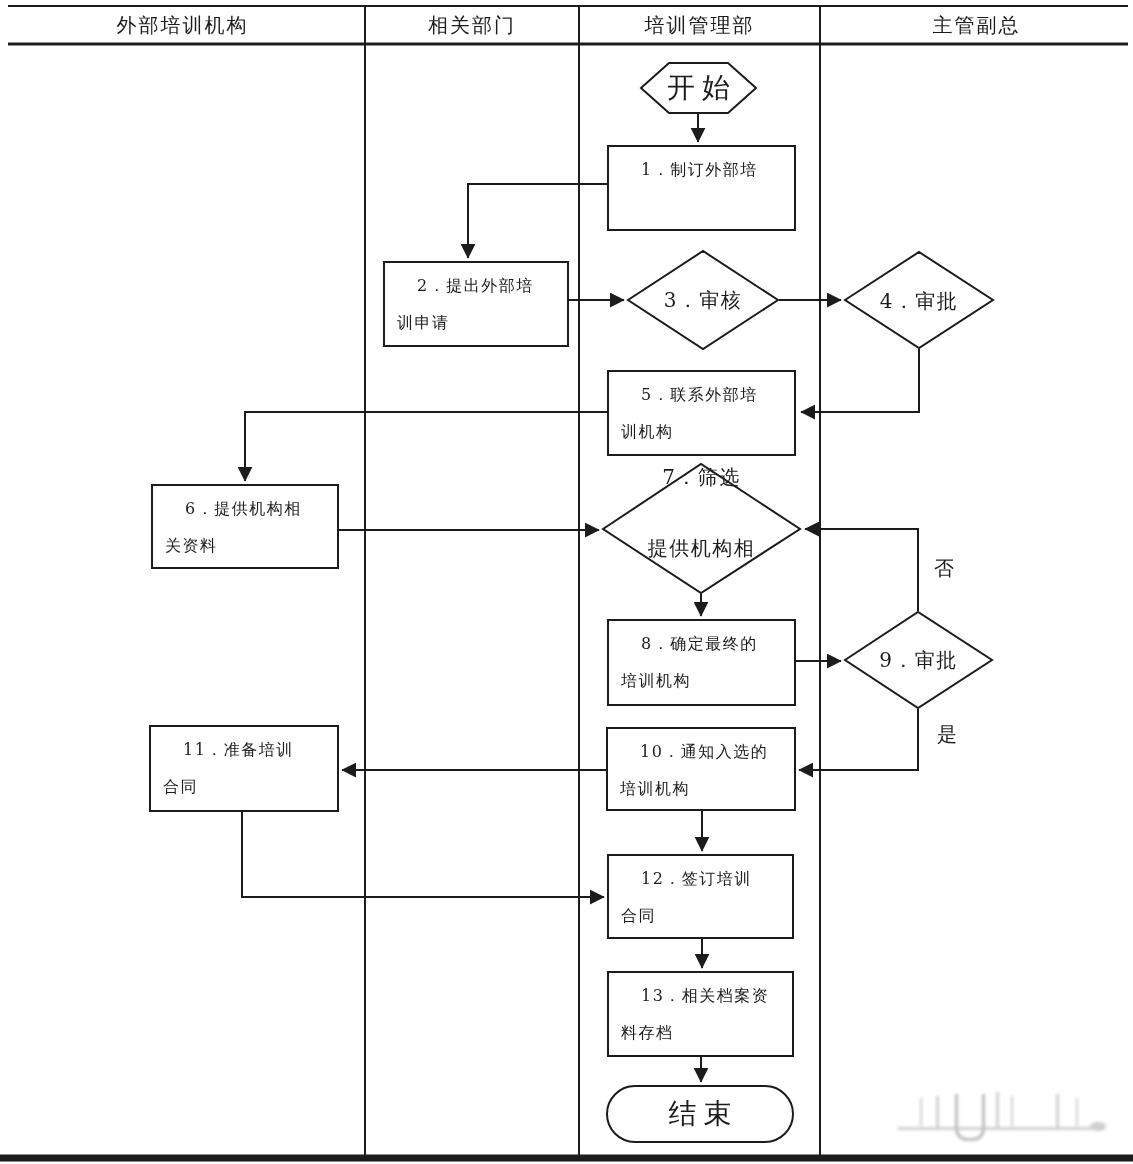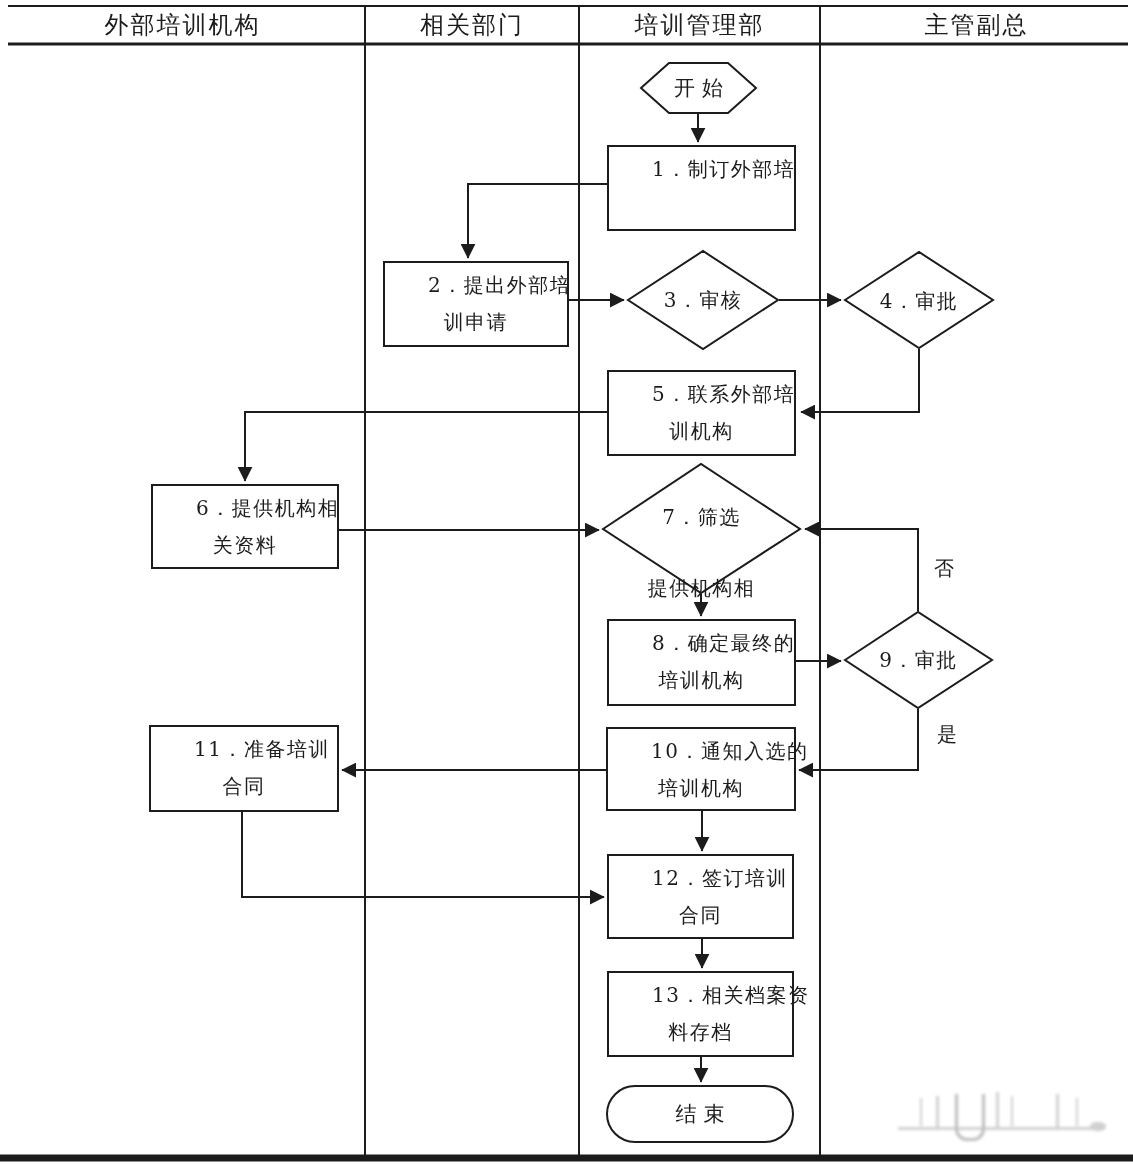--- a/index.html
+++ b/index.html
@@ -16,34 +16,34 @@
   svg.canvas{position:absolute;left:0;top:0;}
   .grid{stroke:var(--line);stroke-width:2;}
   .grid.w3{stroke-width:3;}
   .grid.w7{stroke-width:7;}
   .edge{fill:none;stroke:var(--line);stroke-width:2;marker-end:url(#arrow);}
   .shape{fill:#ffffff;stroke:var(--line);stroke-width:2;}
   #arrow path{fill:var(--line);}
   .lbl{position:absolute;box-sizing:border-box;color:var(--text);}
   .lane-header{
     top:6px;height:38px;display:flex;align-items:center;justify-content:center;
-    font-size:24px;letter-spacing:2px;
+    font-size:20px;letter-spacing:2px;
   }
   .box-label{
-    font-size:20px;letter-spacing:1.5px;line-height:37px;padding:5px 24px;text-align:center;
+    font-size:16px;letter-spacing:1.5px;line-height:37px;padding:5px 13px;
   }
   .box-label .l1{display:block;text-indent:20px;white-space:nowrap;}
   .box-label .l2{display:block;white-space:nowrap;}
   .diamond-label{
     display:flex;flex-direction:column;align-items:center;justify-content:center;
     text-align:left;font-size:20px;letter-spacing:1.5px;line-height:31px;
   }
   .terminal-label{
     display:flex;align-items:center;justify-content:center;
-    font-size:21px;letter-spacing:7px;padding-left:7px;
+    font-size:28px;letter-spacing:7px;padding-left:7px;
   }
   .edge-label{
     display:flex;align-items:center;justify-content:center;
     font-size:20px;
   }
   
   .watermark{position:absolute;left:880px;top:1080px;width:240px;height:70px;
     filter:blur(1.6px);opacity:.4;pointer-events:none;}
   .watermark i{position:absolute;display:block;background:#8a8a8a;}
   .wm-h{left:18px;top:47px;width:200px;height:3px;}
@@ -139,21 +139,21 @@
   <div class="lbl box-label" style="left:608px;top:371px;width:187px;height:84px;">
     <span class="l1">5．联系外部培</span>
     <span class="l2">训机构</span>
   </div>
 
   <div class="lbl box-label" style="left:152px;top:485px;width:186px;height:83px;">
     <span class="l1">6．提供机构相</span>
     <span class="l2">关资料</span>
   </div>
 
-  <div class="lbl diamond-label" style="left:603px;top:488px;width:197px;height:129px;gap:40px;">
+  <div class="lbl diamond-label" style="left:603px;top:448px;width:197px;height:129px;gap:40px;">
     <span>7．筛选</span>
     <span>提供机构相</span>
   </div>
 
   <div class="lbl box-label" style="left:608px;top:620px;width:187px;height:85px;">
     <span class="l1">8．确定最终的</span>
     <span class="l2">培训机构</span>
   </div>
 
   <div class="lbl diamond-label" style="left:845px;top:612px;width:147px;height:96px;">9．审批</div>

